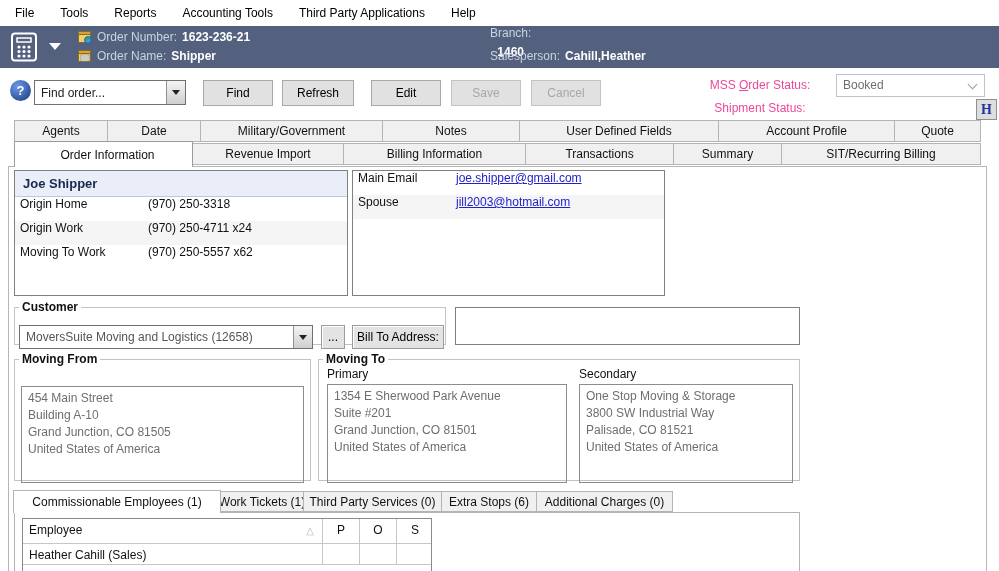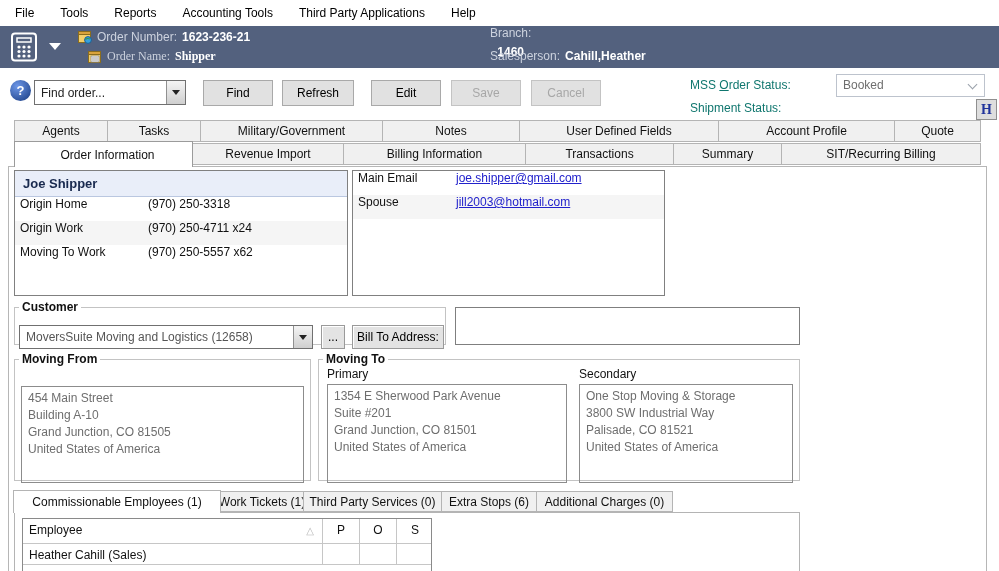--- a/index.html
+++ b/index.html
@@ -22,21 +22,21 @@
   .help-icon{position:absolute;left:10px;top:80px;width:21px;height:21px;border-radius:50%;
     background:radial-gradient(circle at 35% 30%,#6d97e8,#16397e);color:#fff;font-weight:bold;
     display:flex;align-items:center;justify-content:center;font-size:13px;}
   .combo-classic{position:absolute;background:#fff;border:1px solid #707070;display:flex;align-items:stretch;box-sizing:border-box;}
   .combo-classic input{flex:1;border:none;outline:none;padding:0 6px;font:12px "Liberation Sans",sans-serif;color:#222;min-width:0;background:transparent;}
   .combo-classic .txt{flex:1;padding:4px 6px;color:#555;white-space:nowrap;overflow:hidden;}
   .combo-arrow-btn{width:18px;background:linear-gradient(#f4f4f4,#cfcfcf);border-left:1px solid #909090;display:flex;align-items:center;justify-content:center;}
   .tri-down{width:0;height:0;border-left:4px solid transparent;border-right:4px solid transparent;border-top:5px solid #222;}
   .btn{position:absolute;height:26px;background:#e1e1e1;border:1px solid #a9a9a9;display:flex;align-items:center;justify-content:center;box-sizing:border-box;color:#000;}
   .btn.disabled{color:#a7a7a7;border-color:#c3c3c3;}
-  .lbl-right{position:absolute;text-align:left;color:#0f766e;white-space:nowrap;}
+  .lbl-right{position:absolute;text-align:center;color:#ec4899;white-space:nowrap;}
   .flat-combo{position:absolute;background:#fff;border:1px solid #bdc3cd;box-sizing:border-box;}
   .flat-combo .val{position:absolute;left:6px;top:3px;color:#6e6e6e;white-space:nowrap;}
   .chev{position:absolute;right:8px;top:6px;width:6px;height:6px;border-right:1px solid #99a0aa;border-bottom:1px solid #99a0aa;transform:rotate(45deg);}
   .h-btn{position:absolute;left:976px;top:99px;width:21px;height:21px;background:#dedede;border:1px solid #8f8f8f;
     font-family:"Liberation Serif",serif;font-weight:bold;color:#20339b;font-size:14px;
     display:flex;align-items:center;justify-content:center;box-sizing:border-box;}
 
   
   .tabstrip{position:absolute;display:flex;z-index:6;}
   .tab{box-sizing:border-box;height:22px;background:#f0f0f0;border:1px solid #b4b4b4;display:flex;align-items:center;justify-content:center;margin-left:-1px;white-space:nowrap;cursor:default;}
@@ -111,21 +111,21 @@
         <svg width="14" height="14" viewBox="0 0 14 14">
           <rect x="0.5" y="1.5" width="12" height="11" fill="#f3d06b" stroke="#8a6d1f"></rect>
           <rect x="0.5" y="1.5" width="12" height="3" fill="#d9a33c" stroke="#8a6d1f"></rect>
           <circle cx="10" cy="10" r="3.4" fill="#37a1dd" stroke="#1b5e94"></circle>
           <path d="M7.5 9.5 Q9 7.8 12 9" stroke="#2f9a4f" fill="none" stroke-width="1.2"></path>
         </svg>
       </span>
       <span>Order Number:</span>
       <span class="hdr-val">1623-236-21</span>
     </div>
-    <div class="hdr-row" style="left:88px;top:23px;font-family:Liberation Serif, serif;">
+    <div class="hdr-row" style="left:78px;top:23px;">
       <span class="mini-icon">
         <svg width="14" height="14" viewBox="0 0 14 14">
           <rect x="0.5" y="1.5" width="12" height="11" fill="#f3d06b" stroke="#8a6d1f"></rect>
           <rect x="0.5" y="1.5" width="12" height="3" fill="#d9a33c" stroke="#8a6d1f"></rect>
           <rect x="3" y="6" width="8" height="6" fill="#f5f5f5" stroke="#8a8a8a" stroke-width="0.8"></rect>
           <line x1="4" y1="8" x2="10" y2="8" stroke="#8a8a8a" stroke-width="0.8"></line>
           <line x1="4" y1="10" x2="10" y2="10" stroke="#8a8a8a" stroke-width="0.8"></line>
         </svg>
       </span>
       <span>Order Name:</span>
@@ -158,21 +158,21 @@
   <div class="lbl-right" style="left:690px;top:78px;width:140px;"><span>MSS </span><span style="text-decoration:underline;">O</span><span>rder Status:</span></div>
   <div class="flat-combo" style="left:836px;top:74px;width:149px;height:23px;">
     <span class="val">Booked</span>
     <span class="chev"></span>
   </div>
   <div class="lbl-right" style="left:690px;top:101px;width:140px;">Shipment Status:</div>
   <div class="h-btn">H</div>
 
   <div class="tabstrip" style="left:14px;top:120px;">
     <div class="tab" style="width:94px;">Agents</div>
-    <div class="tab" style="width:94px;">Tasks</div>
+    <div class="tab" style="width:94px;">Date</div>
     <div class="tab" style="width:183px;">Military/Government</div>
     <div class="tab" style="width:138px;">Notes</div>
     <div class="tab" style="width:200px;">User Defined Fields</div>
     <div class="tab" style="width:177px;">Account Profile</div>
     <div class="tab" style="width:87px;">Quote</div>
   </div>
   <div class="tabstrip" style="left:14px;top:143px;">
     <div class="tab active" style="width:179px;">Order Information</div>
     <div class="tab" style="width:152px;">Revenue Import</div>
     <div class="tab" style="width:183px;">Billing Information</div>

